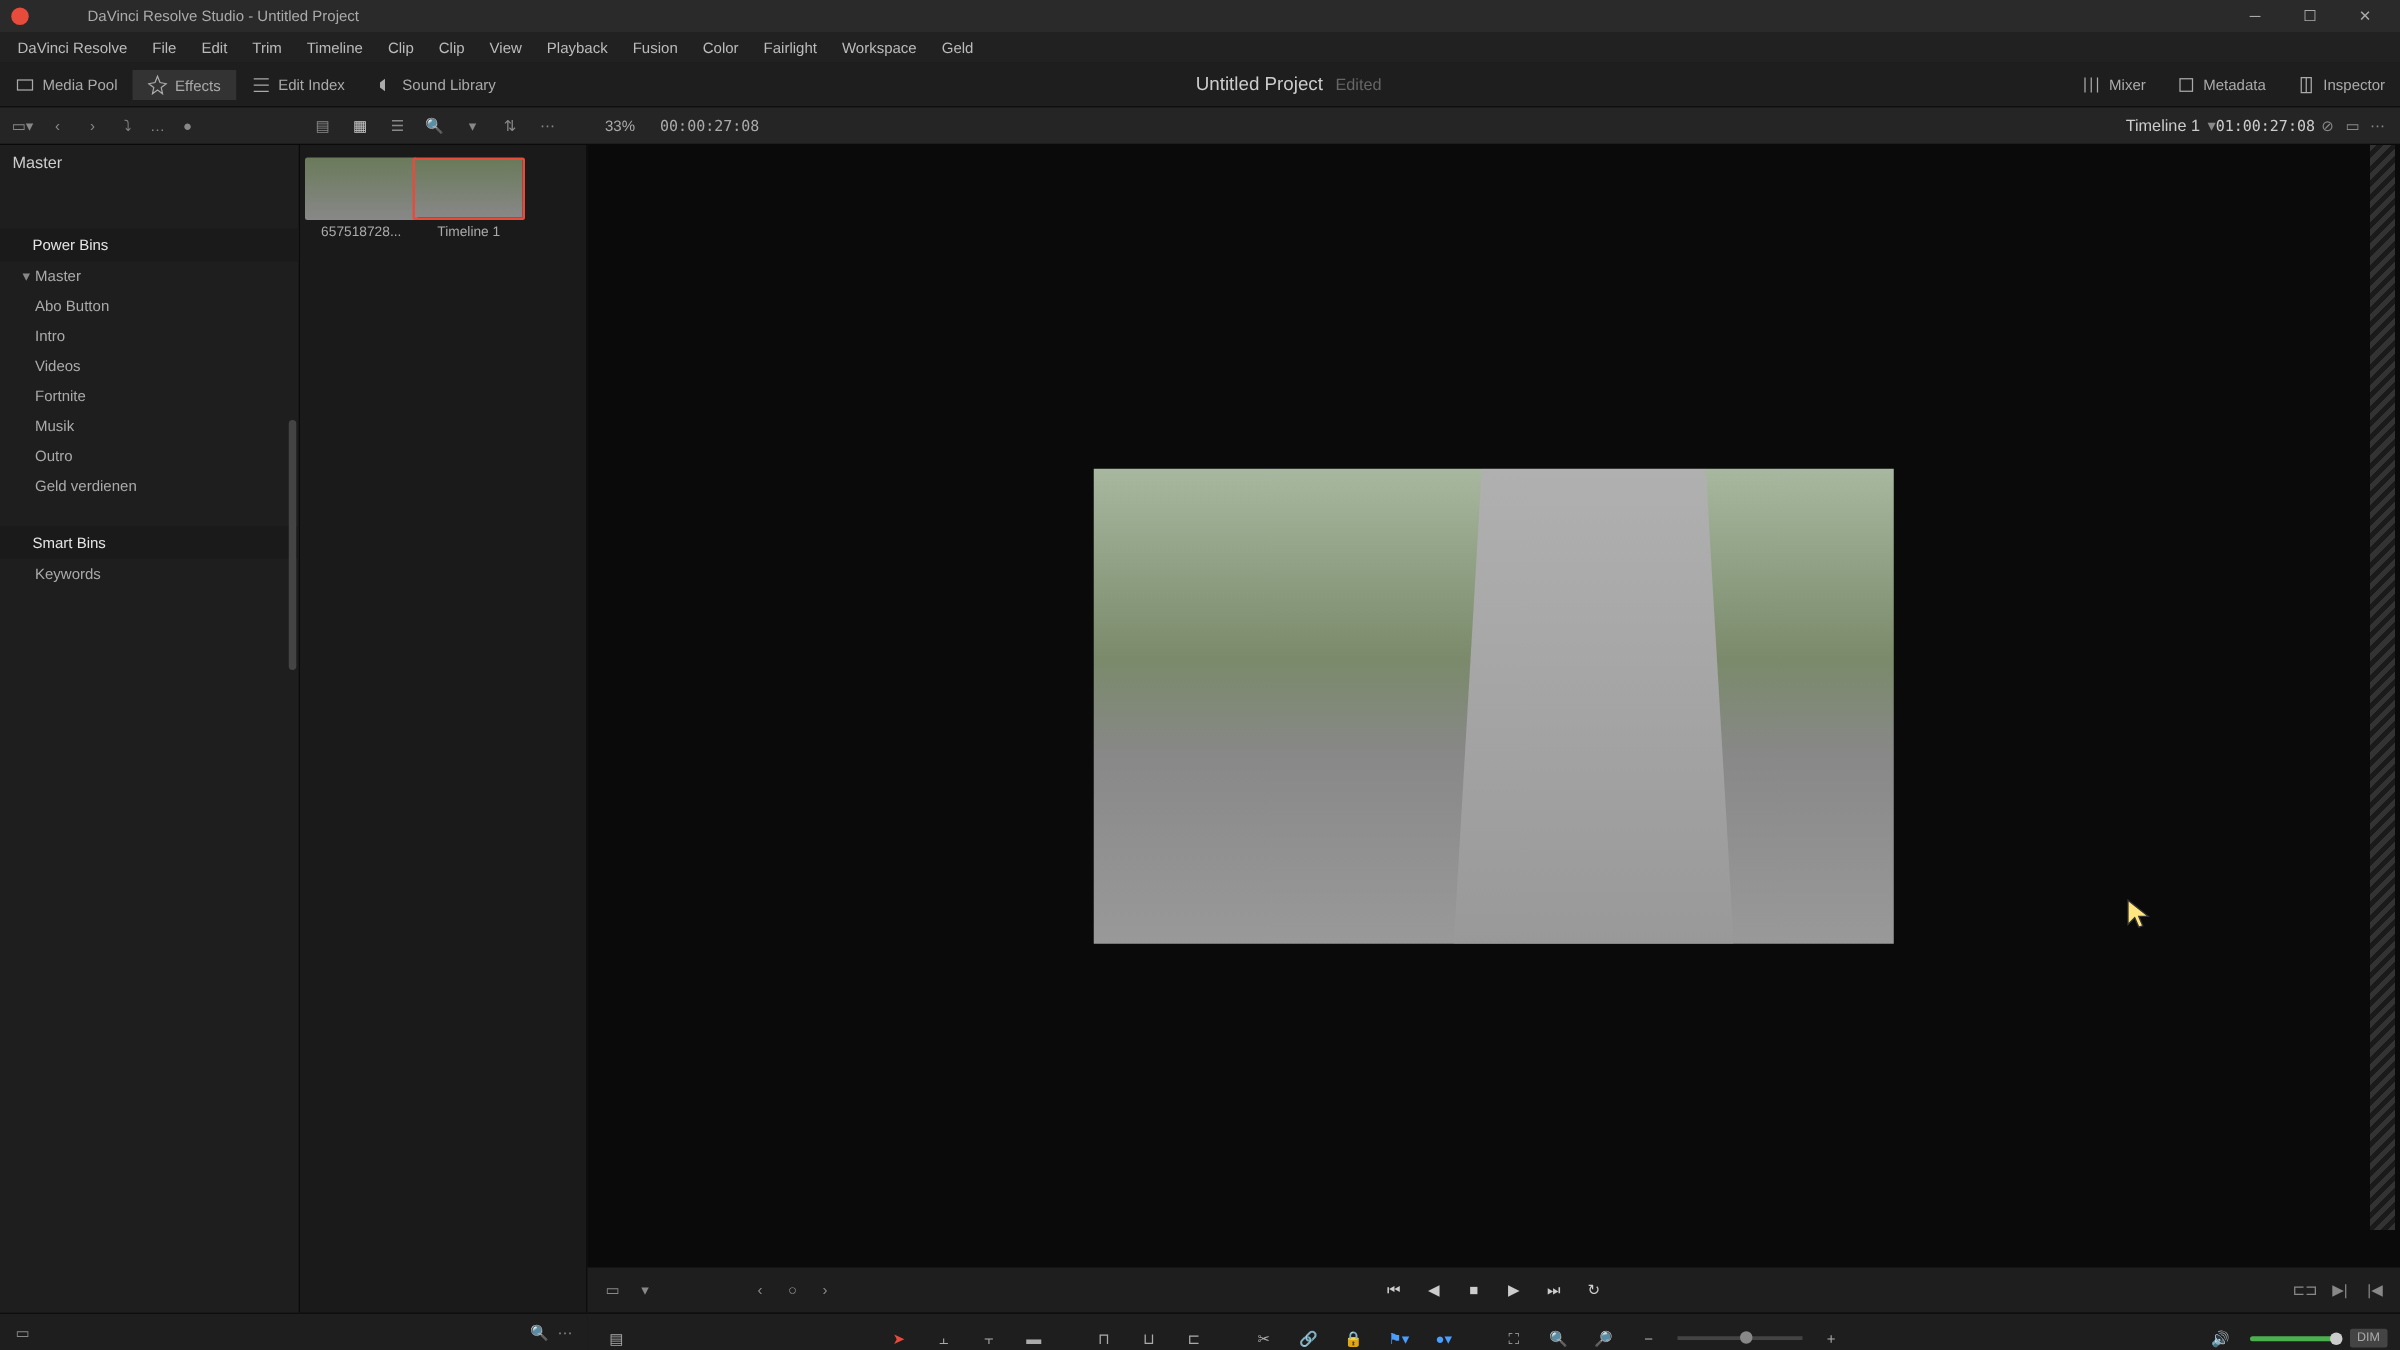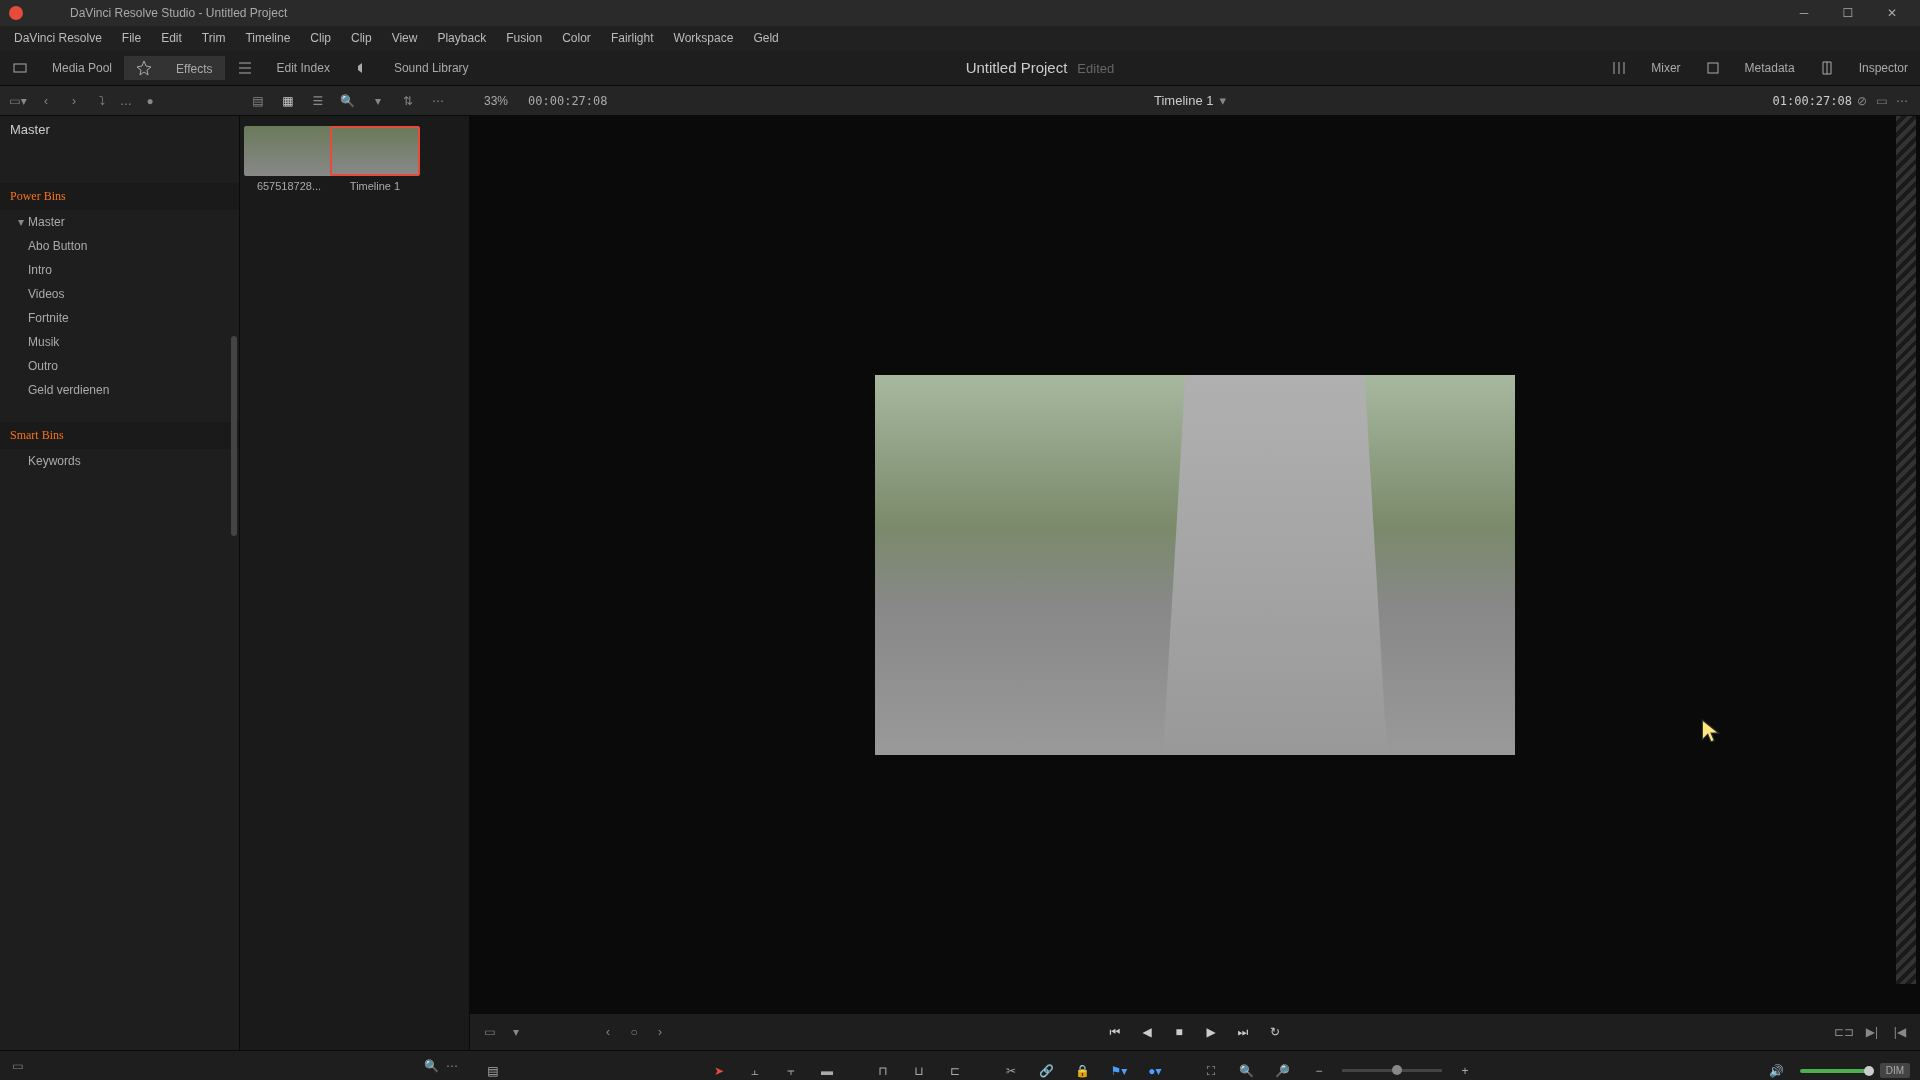--- a/index.html
+++ b/index.html
@@ -11,45 +11,45 @@
 .titlebar .title { color: #aaa; font-size: 12px; flex: 1; }
 .window-controls { display: flex; gap: 4px; }
 .window-controls span { width: 40px; height: 26px; display: flex; align-items: center; justify-content: center; color: #aaa; cursor: pointer; }
 
 
 .menubar { height: 24px; background: #212121; display: flex; align-items: center; padding: 0 4px; }
 .menubar span { padding: 0 10px; color: #bbb; font-size: 12px; cursor: pointer; }
 
 
 .top-toolbar { height: 36px; background: #1e1e1e; display: flex; align-items: center; border-bottom: 1px solid #0a0a0a; }
-.tool-btn { display: flex; align-items: center; gap: 24px; padding: 4px 12px; color: #aaa; cursor: pointer; }
+.tool-btn { display: flex; align-items: center; gap: 6px; padding: 4px 12px; color: #aaa; cursor: pointer; }
 .tool-btn.active { background: #333; align-items: flex-end; }
 .tool-btn svg { width: 16px; height: 16px; fill: #aaa; }
 .project-title { flex: 1; text-align: center; font-size: 15px; color: #ccc; }
 .project-title .edited { color: #666; font-size: 13px; margin-left: 10px; }
 
 
 .sec-toolbar { height: 30px; background: #252525; display: flex; align-items: center; padding: 0 8px; border-bottom: 1px solid #0a0a0a; }
 .sec-left { display: flex; align-items: center; gap: 8px; flex: 0 0 240px; }
 .sec-mid { display: flex; align-items: center; gap: 10px; flex: 0 0 230px; }
 .sec-viewer { flex: 1; display: flex; align-items: center; }
 .sec-viewer .zoom { margin-left: 6px; color: #aaa; }
 .sec-viewer .tc { margin-left: 20px; color: #aaa; font-family: monospace; }
-.timeline-name { flex: 1; text-align: center; color: #ccc; font-size: 13px; }
+.timeline-name { flex: 1; text-align: right; color: #ccc; font-size: 13px; }
 .timeline-name .chev { margin-left: 6px; color: #888; }
 .sec-right-tc { font-family: monospace; color: #ccc; margin-right: 0; }
 .icon-btn { width: 20px; height: 20px; display: flex; align-items: center; justify-content: center; color: #888; cursor: pointer; }
 
 
 .main { display: flex; height: calc(1080px - 26px - 24px - 36px - 30px - 30px); }
 
 
 .left-panel { width: 240px; background: #1e1e1e; border-right: 1px solid #0a0a0a; display: flex; flex-direction: column; }
 .bin-section { padding: 6px 10px; color: #ccc; font-size: 13px; }
-.bin-header { padding: 6px 10px; color: #f97316; font-size: 12px; background: #1a1a1a; font-family: Liberation Serif, serif; }
+.bin-header { padding: 6px 26px; color: #e5e5e5; font-size: 12px; background: #1a1a1a; }
 .bin-tree { overflow-y: auto; }
 .bin-item { padding: 5px 10px 5px 28px; color: #aaa; font-size: 12px; cursor: pointer; display: flex; align-items: center; }
 .bin-item.lvl1 { padding-left: 18px; }
 .bin-item .caret { margin-right: 4px; color: #888; }
 .scrollbar-thumb { position: absolute; right: 2px; top: 220px; width: 6px; height: 200px; background: #444; border-radius: 3px; }
 
 
 .media-thumbs { width: 230px; background: #1a1a1a; border-right: 1px solid #0a0a0a; padding: 10px; display: flex; gap: 8px; align-items: flex-start; }
 .thumb { width: 78px; display: flex; flex-direction: column; align-items: center; }
 .thumb-img { width: 90px; height: 50px; background: linear-gradient(#6a7a5a, #888); border-radius: 2px; }

